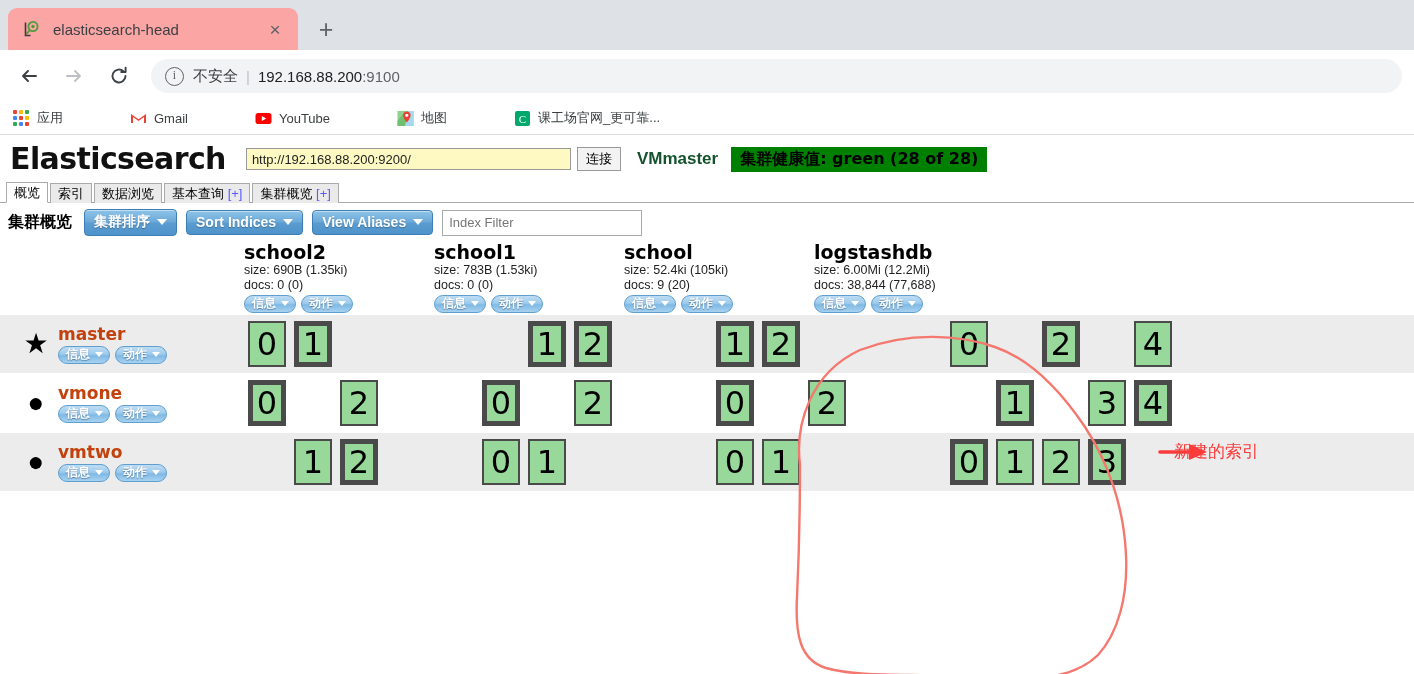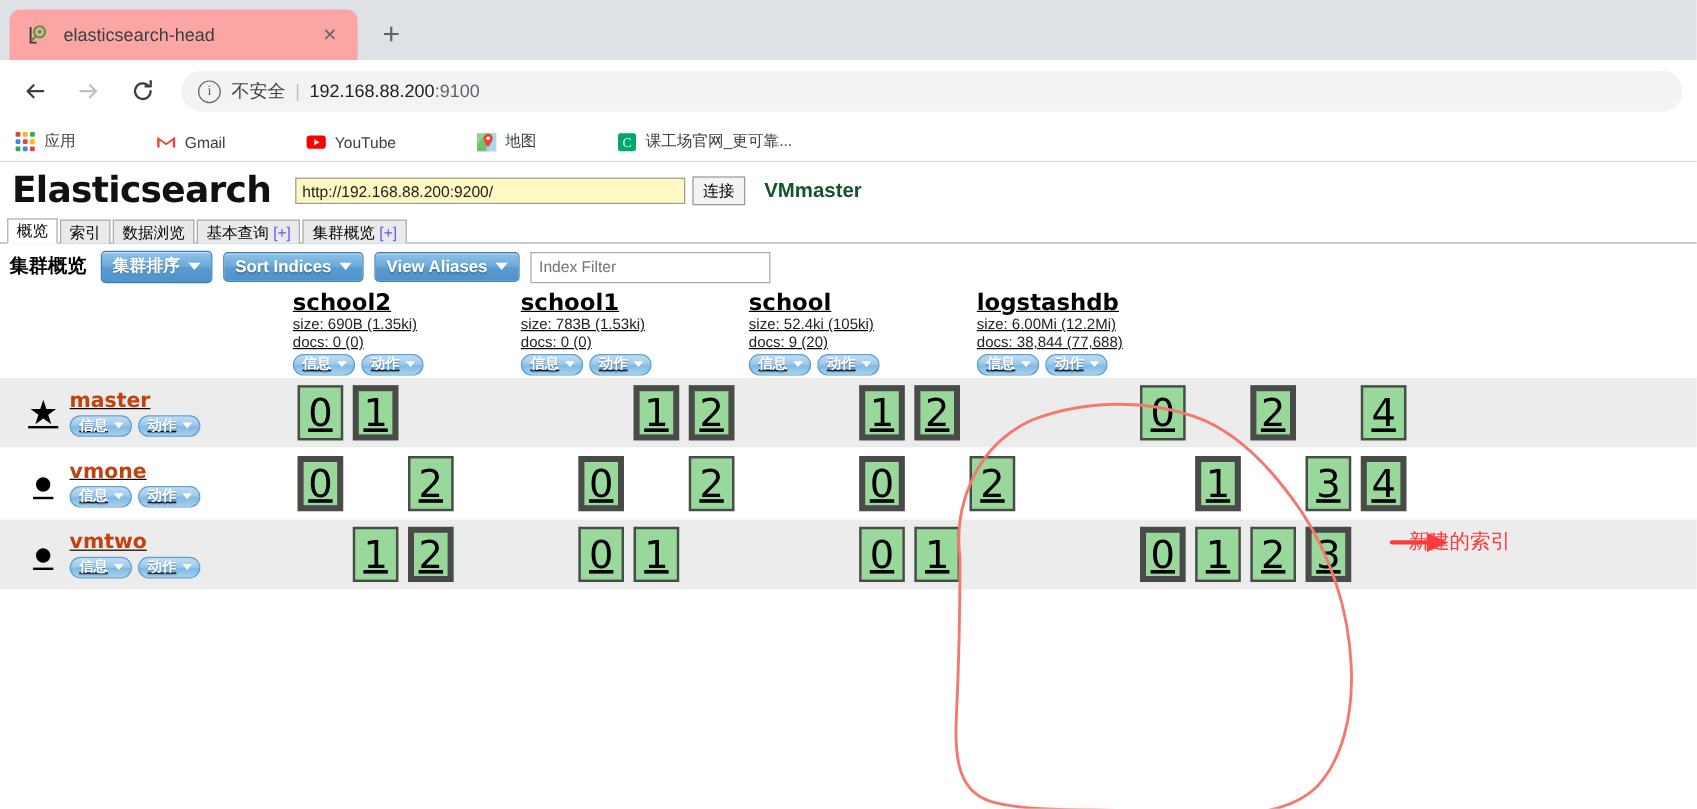--- a/index.html
+++ b/index.html
@@ -112,21 +112,21 @@
     margin-left:7px;width:0;height:0;border-left:5px solid transparent;
     border-right:5px solid transparent;border-top:6px solid #fff;
   }
   .index-filter{
     width:200px;height:26px;border:1px solid #a9a9a9;background:#fff;
     font-size:13px;color:#888;padding:0 6px;box-sizing:border-box;outline:none;
     font-family:"Liberation Sans", sans-serif;
   }
 
   
-  .grid{position:relative;text-decoration:underline;}
+  .grid{position:relative;}
   .grid-head{display:flex;height:72px;}
   .gh-spacer{flex:0 0 240px;}
   .idx-col{flex:0 0 190px;padding-left:4px;box-sizing:border-box;}
   .idx-name{font-size:19px;font-weight:bold;color:#000;line-height:21px;font-family:"DejaVu Sans", sans-serif;}
   .idx-meta{font-size:12.5px;color:#222;line-height:15px;white-space:nowrap;}
   .idx-btns{display:flex;margin-top:2px;}
 
   .pill{
     display:inline-flex;align-items:center;
     background:linear-gradient(to bottom,#bfdcf2 0%,#9ecbec 45%,#7fb9e4 55%,#a8d2ef 100%);
@@ -271,20 +271,21 @@
   </div>
 </div>
 
 <div class="app">
 
   <div class="es-header">
     <div class="es-logo">Elasticsearch</div>
     <input class="es-url" value="http://192.168.88.200:9200/" style="">
     <button class="es-connect">连接</button>
     <div class="es-cluster">VMmaster</div>
+    <div class="es-health">集群健康值: green (28 of 28)</div>
   </div>
 
   <div class="es-tabs">
     <div class="es-tab active"><span>概览</span></div>
     <div class="es-tab"><span>索引</span></div>
     <div class="es-tab"><span>数据浏览</span></div>
     <div class="es-tab"><span>基本查询</span> <span class="plus">[+]</span></div>
     <div class="es-tab"><span>集群概览</span> <span class="plus">[+]</span></div>
   </div>
 

